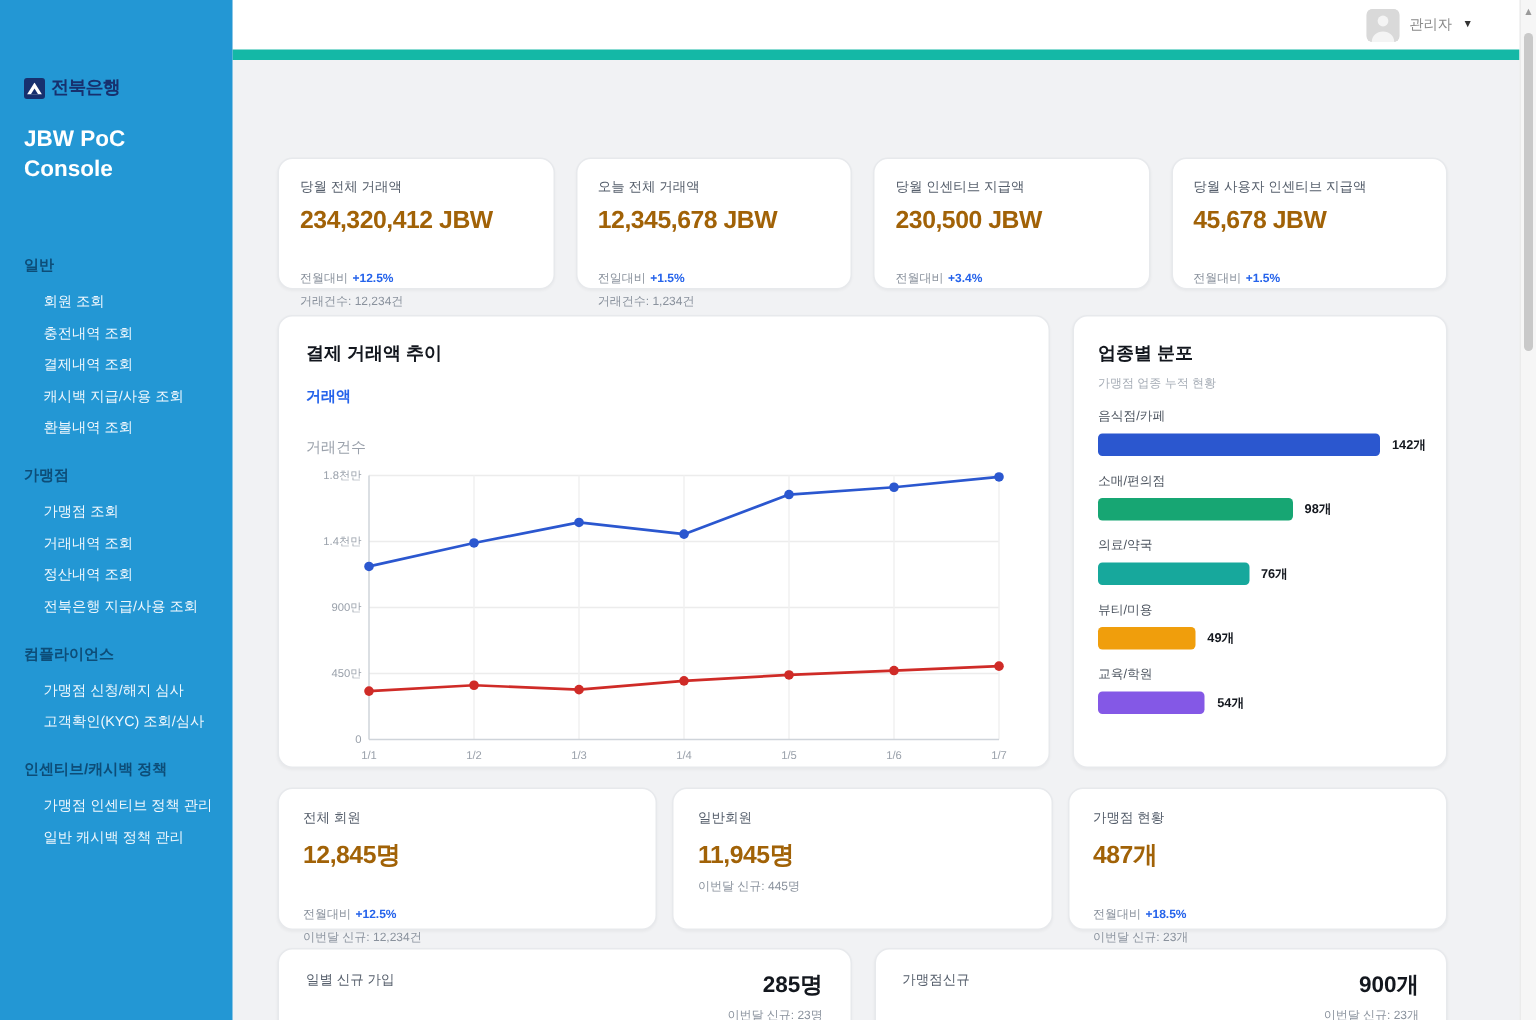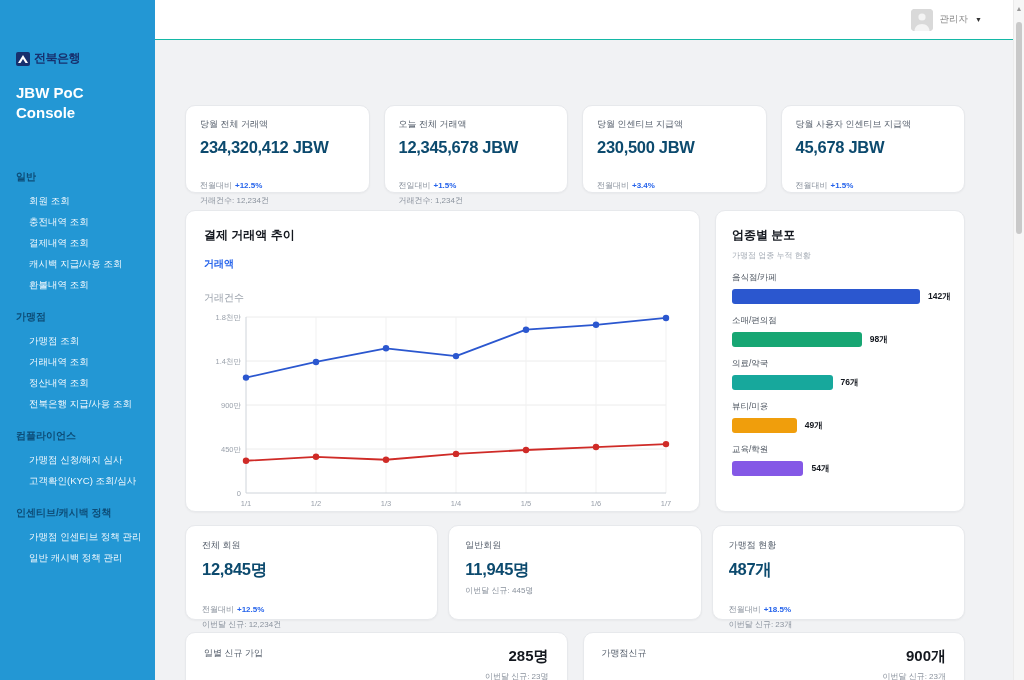--- a/index.html
+++ b/index.html
@@ -15,21 +15,21 @@
   .logo-mark svg { display:block; }
   .bank-name { font-size:12px; font-weight:bold; color:#17306e; letter-spacing:-0.5px; }
   .console-title { margin-top:16px; color:#ffffff; font-weight:bold; font-size:15px; line-height:1.35; }
   .nav { margin-top:46px; }
   .nav-section { margin-bottom:14px; }
   .nav-section-label { font-size:10px; font-weight:bold; color:#0d4d78; margin:10px 0 7px 0; }
   .nav-item { font-size:9.5px; color:#eef7fd; padding:4px 0 4px 13px; cursor:pointer; white-space:nowrap; }
 
   
   .topbar { position:absolute; left:155px; top:0; right:0; height:40px; background:#ffffff;
-    border-bottom:1px solid #14b8a6; display:flex; align-items:center; justify-content:flex-end;
+    border-bottom:7px solid #14b8a6; display:flex; align-items:center; justify-content:flex-end;
     padding-right:42px; z-index:3; }
   .user-menu { display:flex; align-items:center; gap:7px; cursor:pointer; }
   .avatar { width:22px; height:22px; background:#d9d9d9; border-radius:4px; overflow:hidden;
     display:flex; align-items:flex-end; justify-content:center; }
   .user-name { font-size:9.5px; color:#8a8a8a; }
   .caret { font-size:7px; color:#333; }
 
   
   .scrollbar { position:absolute; right:0; top:0; width:11px; height:680px; background:#f6f6f6;
     border-left:1px solid #ebebeb; z-index:10; }
@@ -40,21 +40,21 @@
   
   .main { position:absolute; left:155px; top:40px; width:869px; height:640px;
     padding:65px 0 0 30px; }
   .content { width:780px; }
   .card { background:#ffffff; border:1px solid #e7e9ec; border-radius:10px;
     box-shadow:0 1px 2px rgba(0,0,0,0.04); }
 
   .kpi-row { display:flex; gap:14px; margin-bottom:17px; }
   .kpi-card { flex:1; height:88px; padding:12px 14px; }
   .stat-title { font-size:9px; color:#555e6b; }
-  .stat-value { font-size:16.5px; font-weight:bold; color:#0c4a6e; margin-top:7px; letter-spacing:-0.3px; }
+  .stat-value { font-size:16.5px; font-weight:bold; color:#a16207; margin-top:7px; letter-spacing:-0.3px; }
   .stat-sub { font-size:8px; color:#8a929d; margin-top:23px; }
   .stat-sub .pos { color:#2563eb; font-weight:bold; margin-left:3px; }
   .stat-extra { font-size:8px; color:#8a929d; margin-top:4px; }
 
   .charts-row { display:flex; gap:15px; margin-bottom:13px; }
   .trend-card { width:515px; height:302px; padding:16px 18px; }
   .panel-title { font-size:12px; font-weight:bold; color:#13171e; }
   .tabs { display:flex; gap:20px; margin-top:13px;flex-direction:column; }
   .tab { font-size:10px; color:#9aa1ab; cursor:pointer; }
   .tab.active { color:#2563eb; font-weight:bold; }

